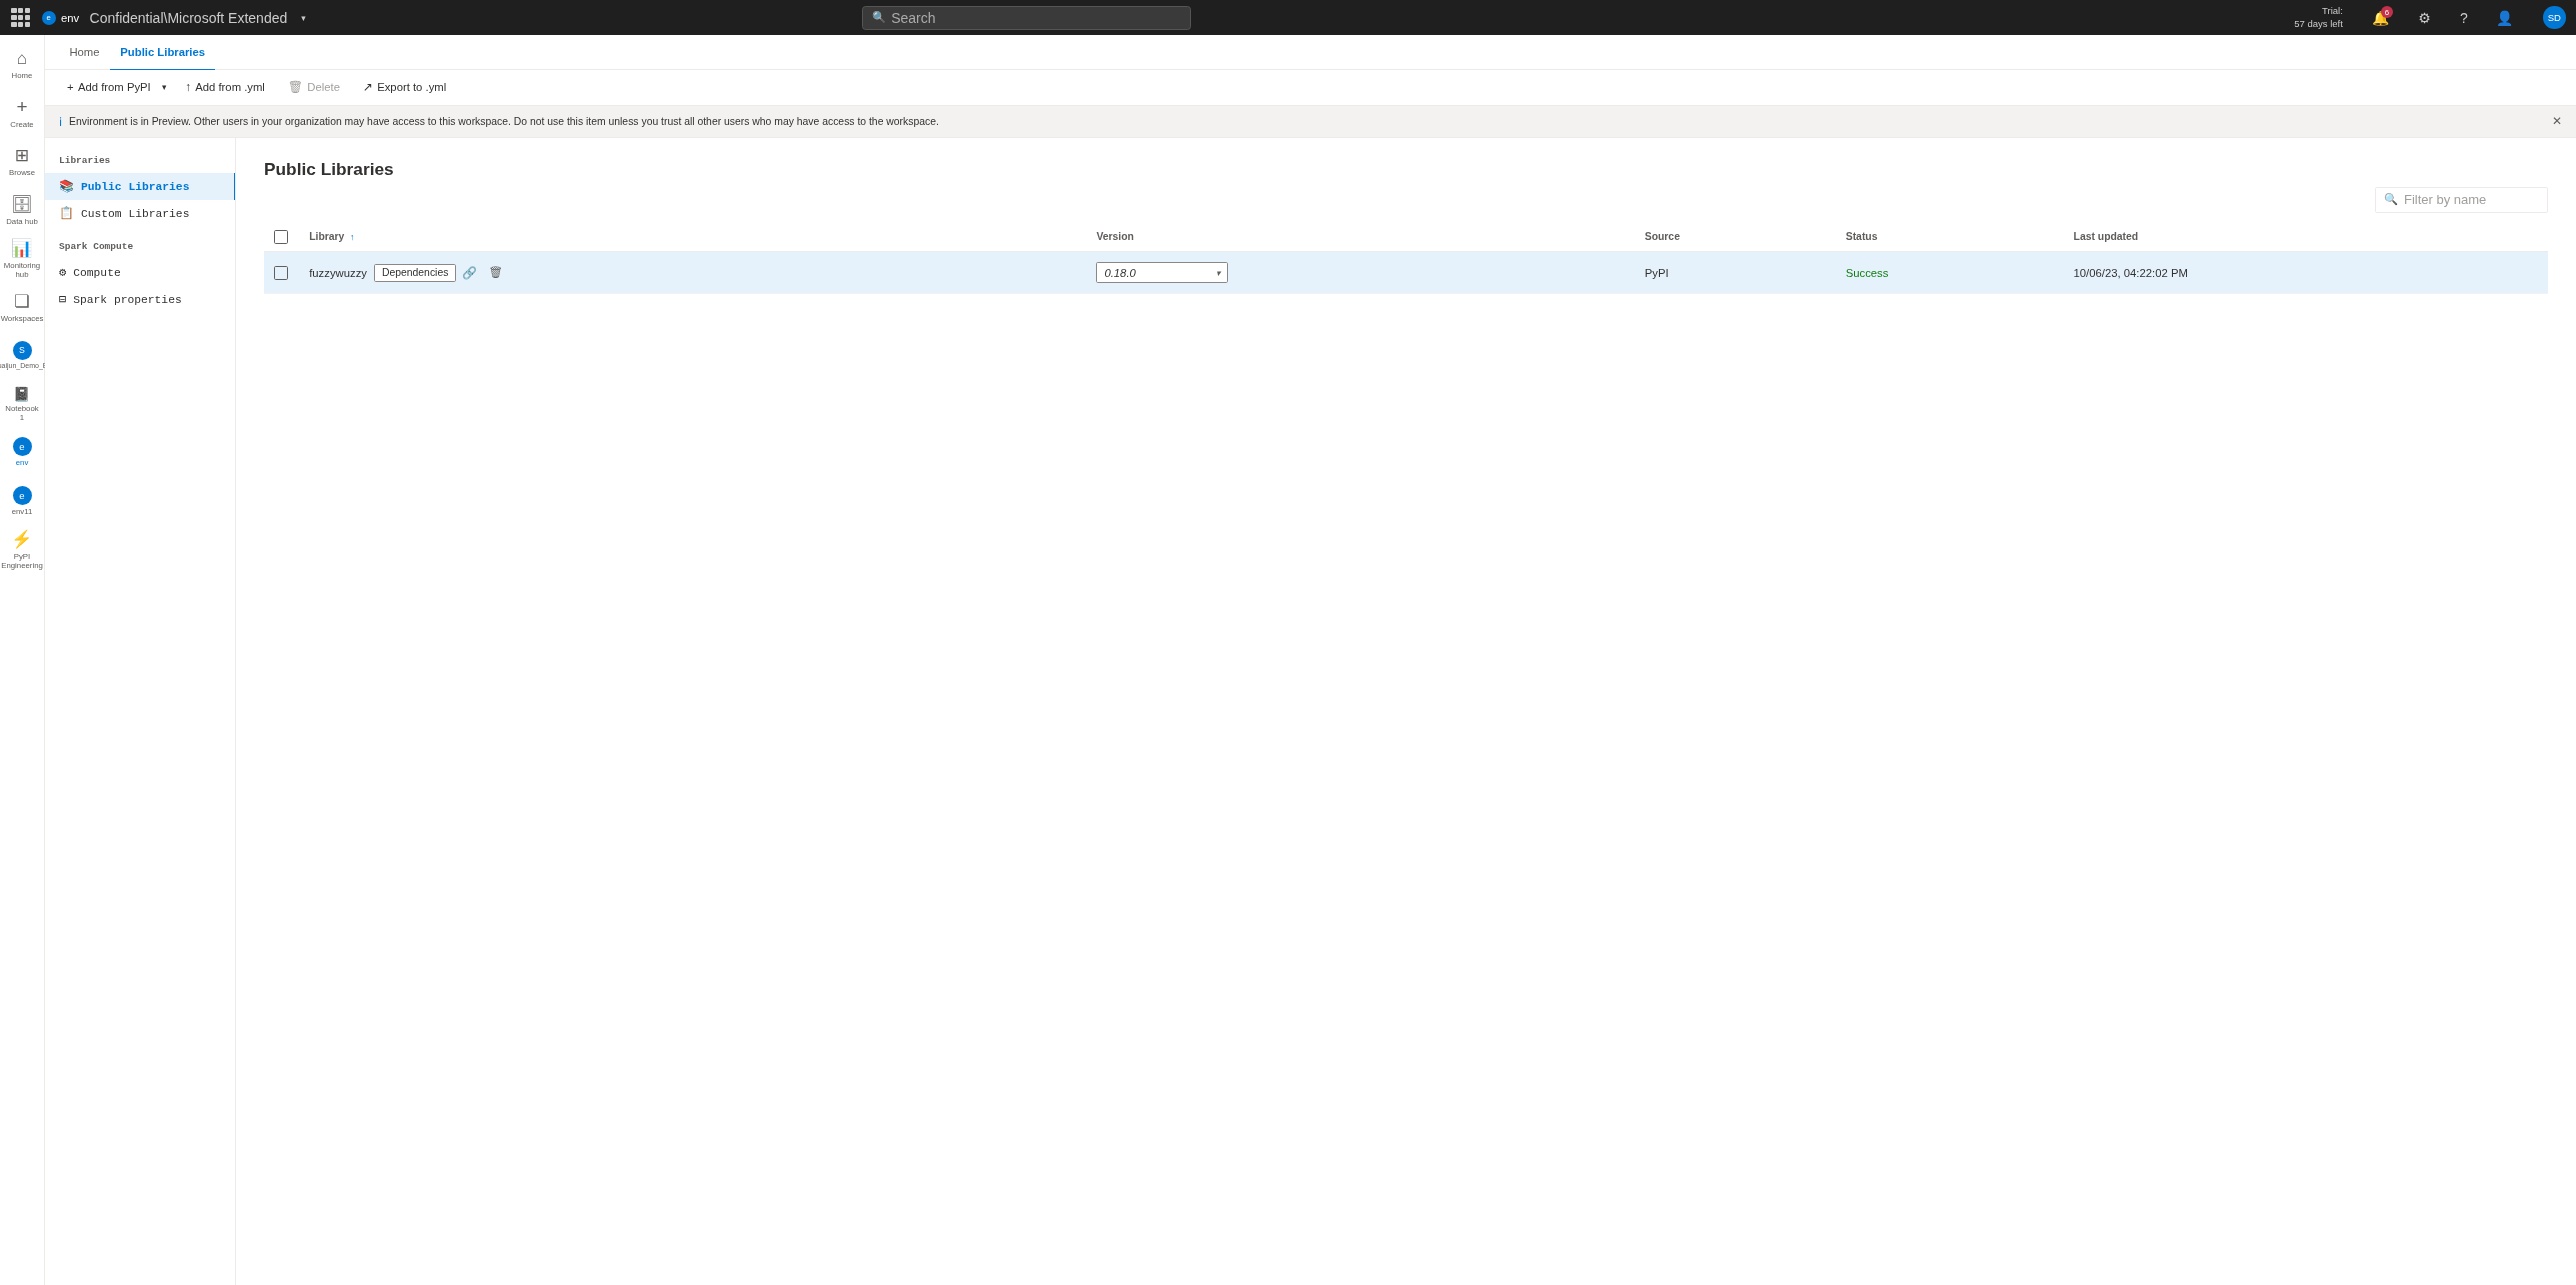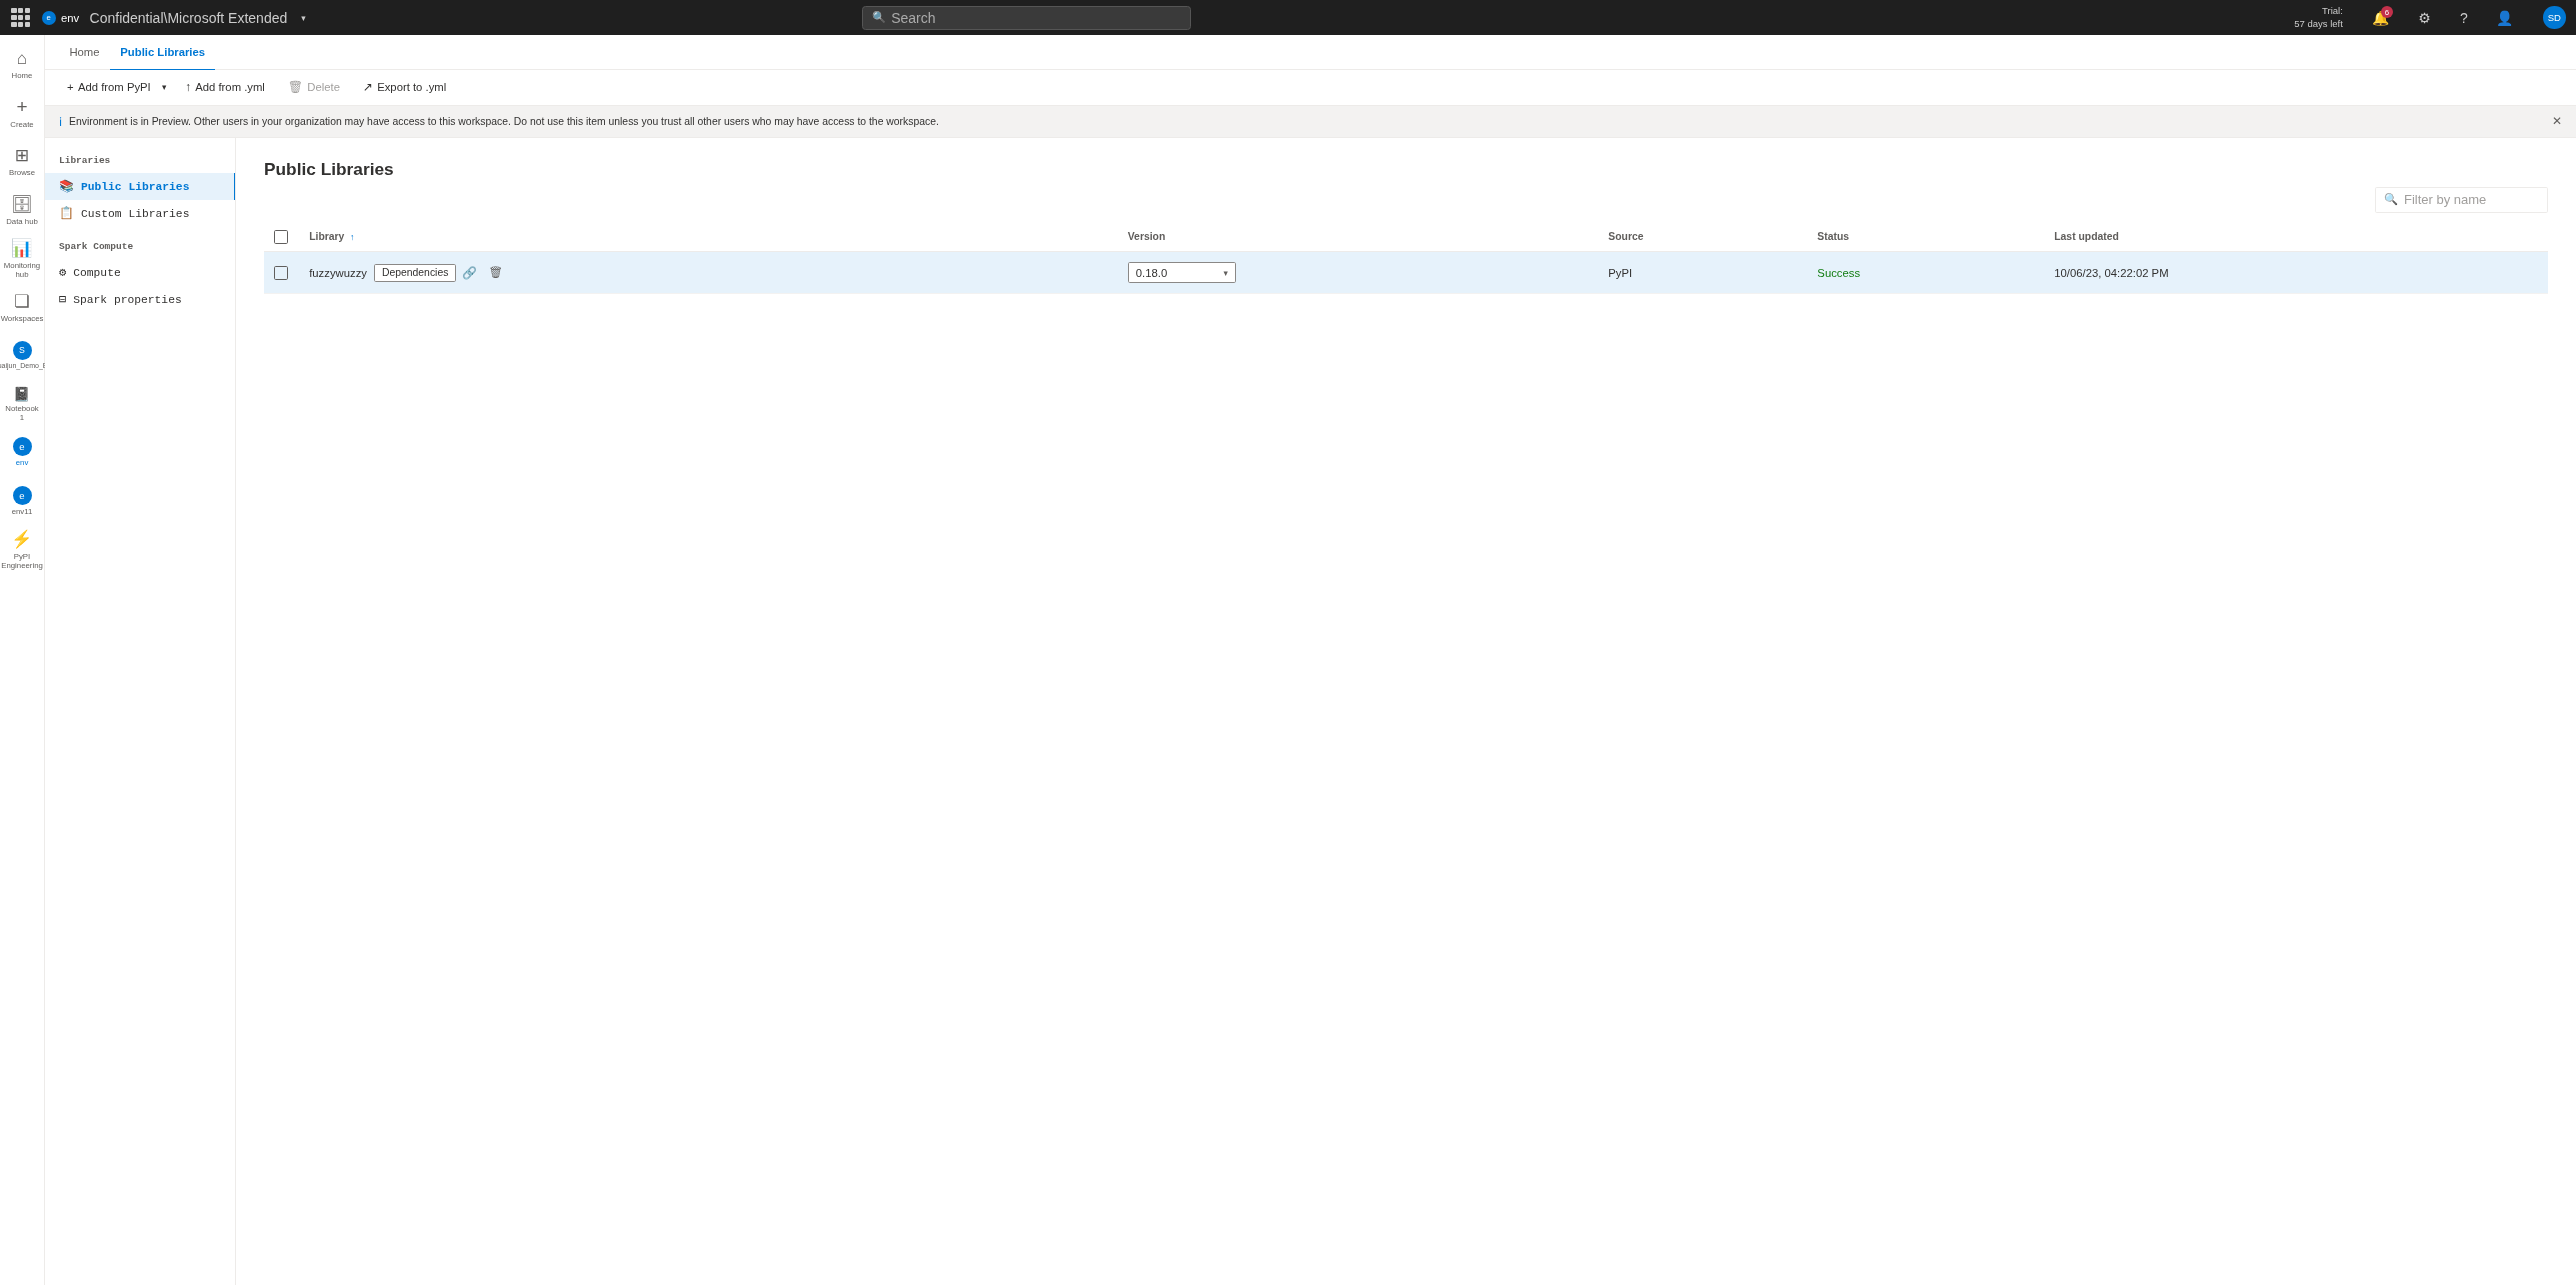--- a/index.html
+++ b/index.html
@@ -131,22 +131,22 @@
     }
     .lib-table th.sortable { cursor: pointer; }
     .lib-table td { padding: 8.7px 10.4px; font-size: 11.3px; color: #323130; vertical-align: middle; }
     .lib-table tbody tr { border-bottom: 0.9px solid #f3f2f1; }
     .lib-table tbody tr.selected { background: #e6f2fb; }
 
     .checkbox { width: 14px; height: 14px; border: 0.9px solid #605e5c; border-radius: 1.7px; cursor: pointer; display: flex; align-items: center; justify-content: center; }
 
     .version-select {
       display: flex; align-items: center; border: 0.9px solid #8a8886;
-      border-radius: 1.7px; padding: 3.5px 7px; gap: 5.2px; background: #fff; width: 108px;
-      cursor: pointer; font-size: 11.3px;
+      border-radius: 1.7px; padding: 3.5px 7px; gap: 5.2px; background: #fff; width: 132px;
+      cursor: pointer; font-size: 11.3px; font-style: italic;
     }
     .version-select-text { flex: 1; }
     .version-chevron { font-size: 8.7px; color: #605e5c; }
 
     .status-success { color: #107c10; font-weight: 500; }
 
     
     .row-actions { display: flex; align-items: center; gap: 1.7px; }
     .row-action-btn {
       display: flex; align-items: center; justify-content: center;

